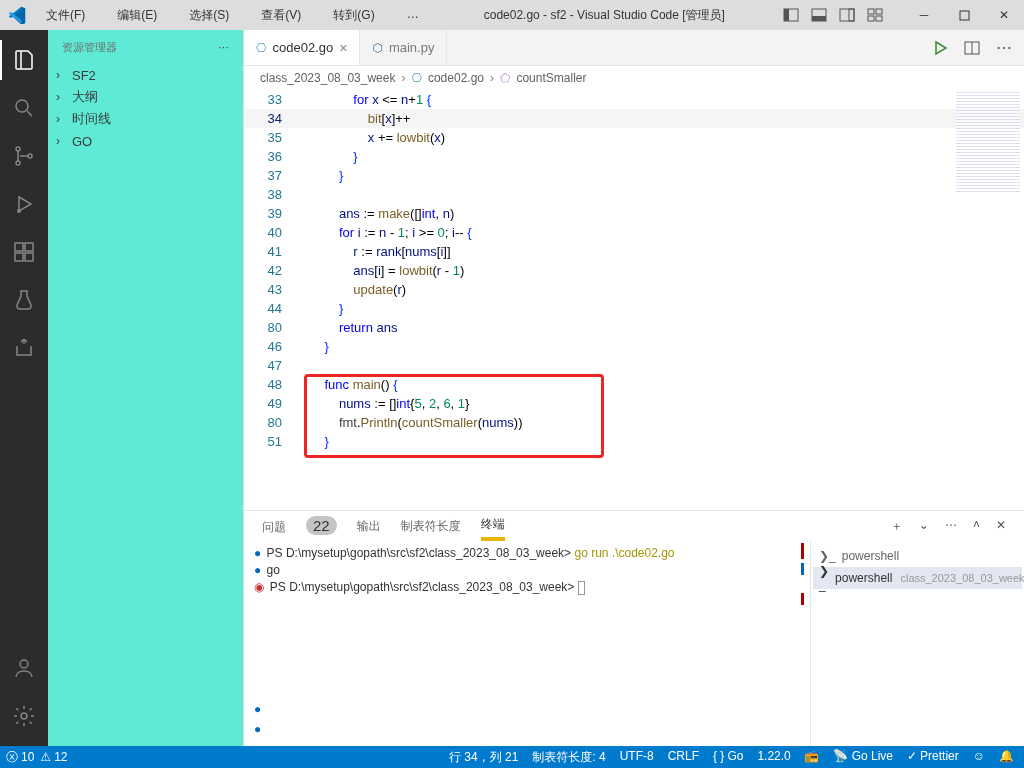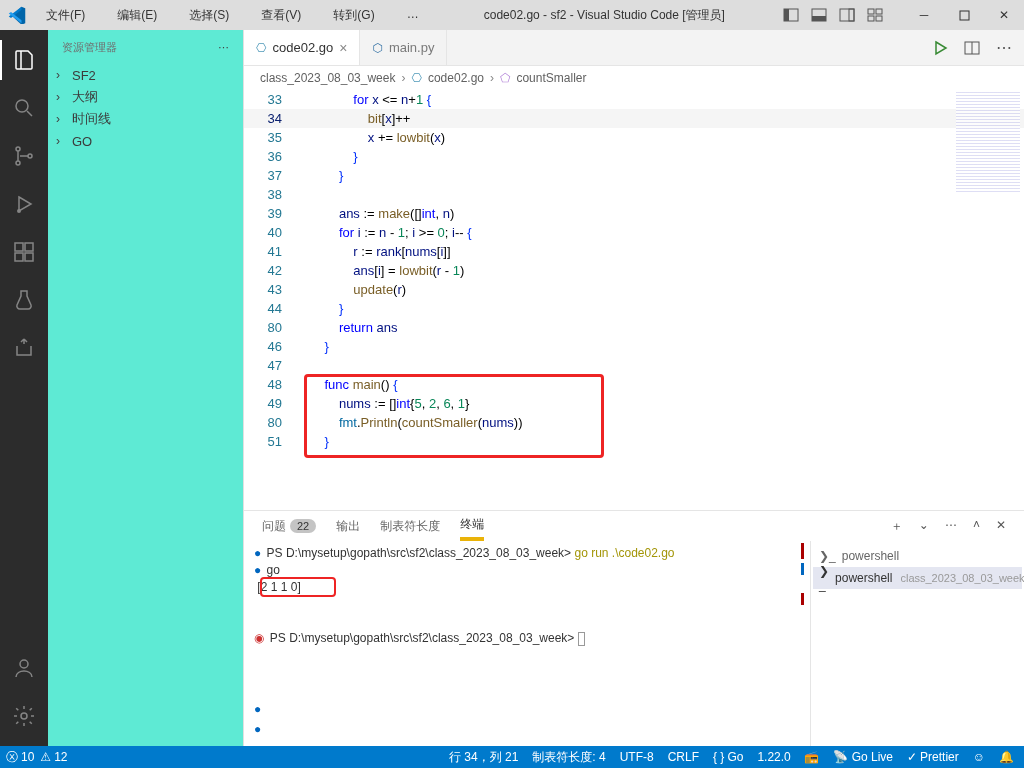--- a/index.html
+++ b/index.html
@@ -46,45 +46,45 @@
 .code-line .ln { width: 56px; text-align: right; padding-right: 18px; color: #237893; }
 .code-line.current { background: #f5f5f5; }
 .code-line.current .ln { color: #0b216f; font-weight: 500;}
 .code-line .code { padding-left: 10px; }
 .kw { color: #0000ff; }
 .fn { color: #795e26; }
 .typ { color: #0000ff; }
 .num { color: #098658; }
 .brace { color: #0431fa; }
 .ident { color: #001080; }
-.pkg { color: #0369a1; }
+.pkg { color: #404040; }
 .red-box { position: absolute; border: 3px solid #ee2424; border-radius: 4px; }
 .minimap { position: absolute; right: 4px; top: 2px; width: 64px; height: 100px; background: repeating-linear-gradient(#d0d0f0, #d0d0f0 1px, #fff 1px, #fff 3px); opacity: 0.7; }
 
 .panel { height: 236px; border-top: 1px solid #e5e5e5; display: flex; font-size: 12px; }
 .panel-main { flex: 1; display: flex; flex-direction: column; }
 .panel-tabs { height: 30px; display: flex; align-items: center; gap: 20px; padding: 0 18px; color: #666; }
 .panel-tab { cursor: pointer; padding: 4px 0; }
 .panel-tab.active { color: #333; border-bottom: 4px solid #eab308; }
-.badge { background: #c4c4c4; color: #333; border-radius: 10px; padding: 1px 7px; font-size: 11px; margin-left: 4px; }
+.badge { background: #c4c4c4; color: #333; border-radius: 10px; padding: 1px 7px; font-size: 15px; margin-left: 20px; }
 .panel-tabs-right { margin-left: auto; display: flex; gap: 16px; color: #555; }
 
 .terminal-body { flex: 1; display: flex; }
 .term-content { flex: 1; padding: 4px 10px; font-family: Consolas, monospace; font-size: 12px; color: #333; position: relative; }
 .term-line { white-space: pre; line-height: 17px; }
 .term-bullet { color: #0066bf; margin-right: 2px;}
 .term-bullet.red { color: #cd3131; }
 .term-side { width: 214px; border-left: 1px solid #e5e5e5; padding: 4px 2px; }
 .term-side-item { display: flex; align-items: center; gap: 6px; height: 22px; padding: 0 6px; font-size: 12px; color: #666; cursor: pointer; }
 .term-side-item.active { background: #e4e6f1; color: #333; }
 .term-side-item .dim { color: #999; font-size: 11px; margin-left: 2px; }
 
 .status-bar { height: 22px; background: #007acc; color: #fff; display: flex; align-items: center; font-size: 12px; }
 .status-left { display: flex; align-items: center; gap: 6px; padding-left: 6px; }
-.status-right { margin-left: auto; display: flex; align-items: center; gap: 14px; padding-right: 10px; }
+.status-right { margin-left: auto; display: flex; align-items: flex-start; gap: 14px; padding-right: 10px; }
 .status-item { display: flex; align-items: center; gap: 3px; cursor: pointer; }
 
 svg { display: block; }
 </style>
 </head>
 <body>
 
 <div class="title-bar">
   <div class="vscode-icon">
     <svg width="18" height="18" viewBox="0 0 24 24">
@@ -303,23 +303,20 @@
             <span>⌄</span>
             <span>⋯</span>
             <span>˄</span>
             <span>✕</span>
           </div>
         </div>
         <div class="terminal-body">
           <div class="term-content">
             <div class="term-line"><span class="term-bullet">●</span> <span>PS D:\mysetup\gopath\src\sf2\class_2023_08_03_week&gt;</span> <span style="color:#a39507">go run .\code02.go</span></div>
             <div class="term-line"><span class="term-bullet">●</span> go</div>
-            <div class="term-line" style="position:relative;"> <span>[2 1 1 0]</span>
-              <span class="red-box" style="left:6px; top:-2px; width:76px; height:20px; position:absolute; border-width:2px;"></span>
-            </div>
             <div class="term-line"><span class="term-bullet red">◉</span> <span>PS D:\mysetup\gopath\src\sf2\class_2023_08_03_week&gt;</span> <span style="border:1px solid #999; width:7px; height:14px; display:inline-block; vertical-align:middle;"></span></div>
             <div style="position:absolute; left:10px; bottom:30px;"><span class="term-bullet">●</span></div>
             <div style="position:absolute; left:10px; bottom:10px;"><span class="term-bullet">●</span></div>
             <div style="position:absolute; right:6px; top:2px; width:3px; height:16px; background:#a00;"></div>
             <div style="position:absolute; right:6px; top:22px; width:3px; height:12px; background:#0066bf;"></div>
             <div style="position:absolute; right:6px; top:52px; width:3px; height:12px; background:#a00;"></div>
           </div>
           <div class="term-side">
             <div class="term-side-item">
                 <span>❯_</span>

